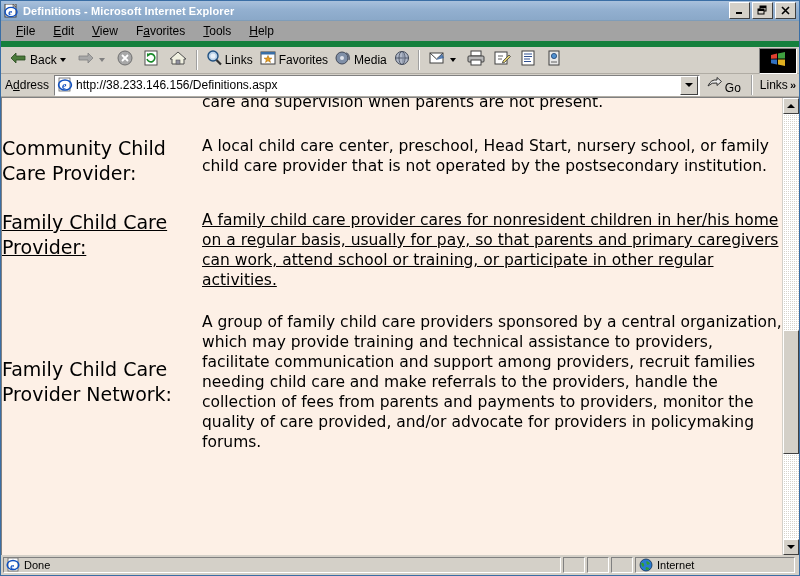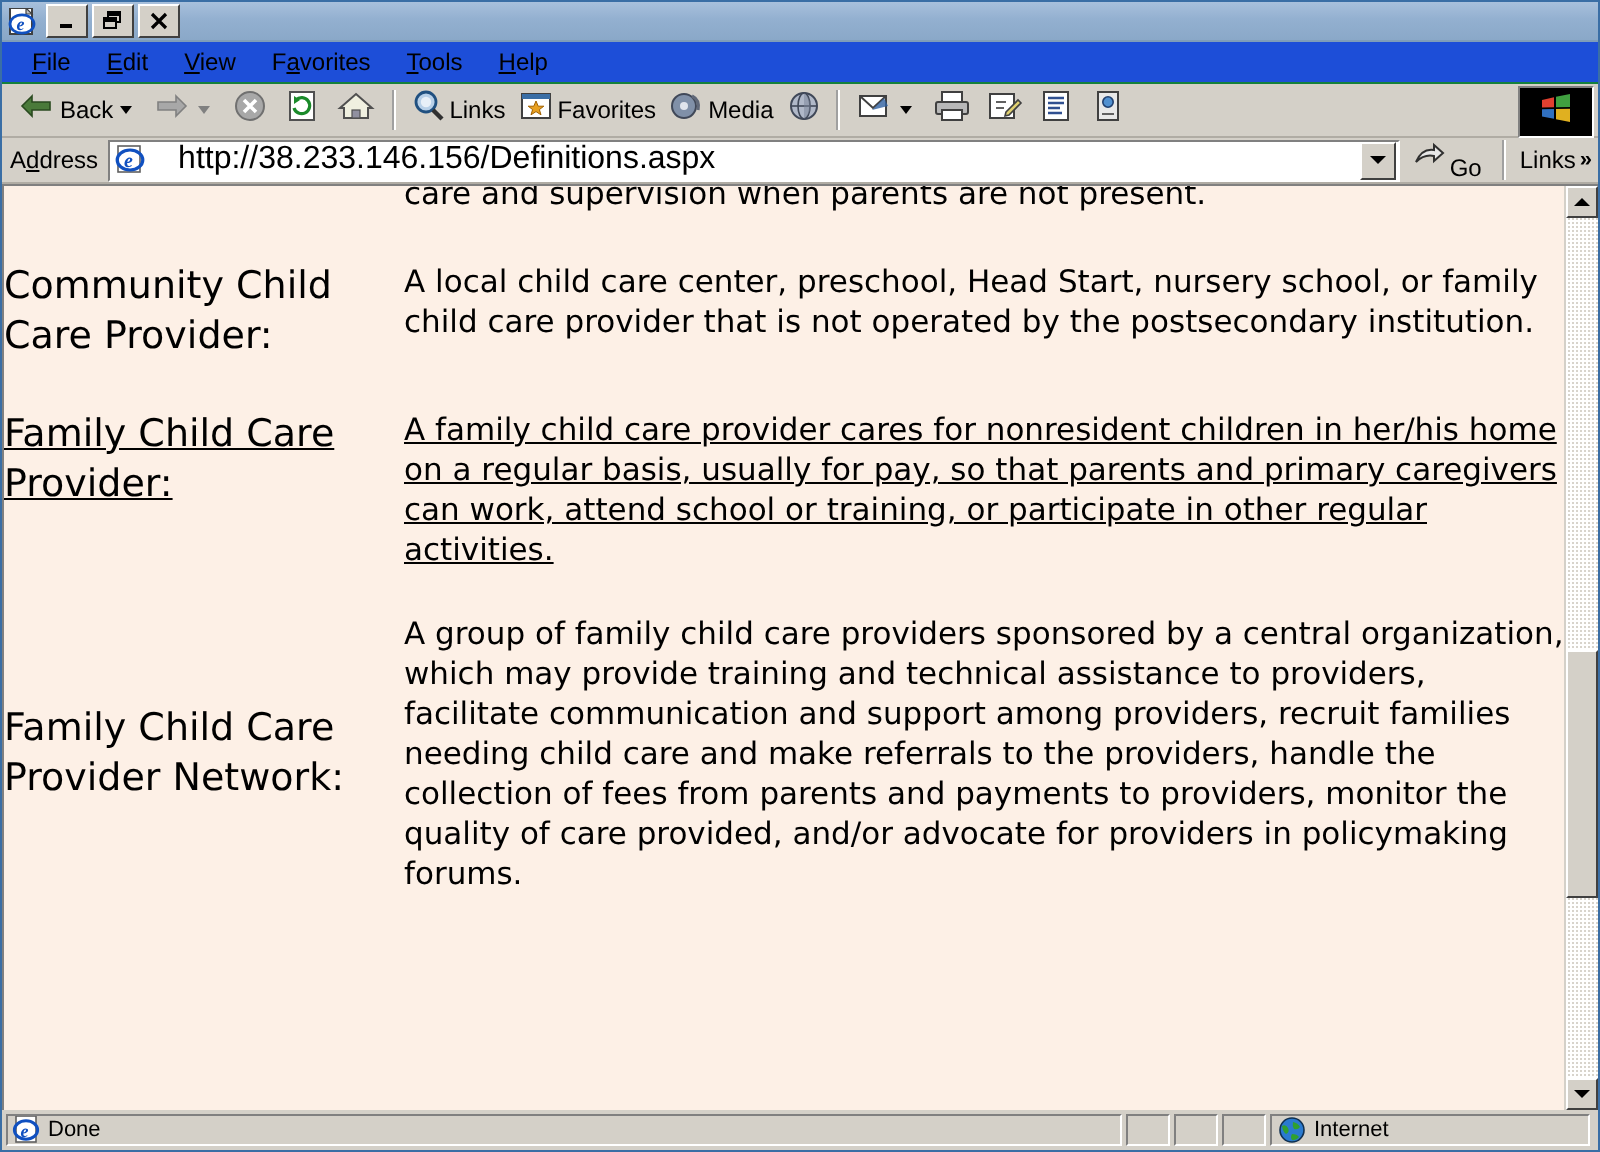--- a/index.html
+++ b/index.html
@@ -47,23 +47,23 @@
     display: flex; align-items: center; justify-content: center;
     font-size: 9px; color: #000; line-height: 1;
     font-family: "Liberation Sans", sans-serif;
   }
   .win-btn svg { display:block; }
 
   
   .menubar {
     height: 20px; flex: 0 0 20px;
     display: flex; align-items: center;
-    background: #1d4ed8;
+    background: #a3a3a3;
     padding-left: 7px;
-    border-bottom: 1px solid #15803d;
+    border-bottom: 6px solid #15803d;
   }
   .menu-item {
     font-size: 12px; color: #000;
     padding: 1px 8px; margin-right: 2px;
     white-space: nowrap;
   }
   .menu-item u { text-decoration: underline; }
 
   
   .toolbar {
@@ -109,22 +109,22 @@
   .addr-field {
     flex: 1 1 auto; height: 19px;
     background: #ffffff;
     border-top: 1px solid #808080; border-left: 1px solid #808080;
     border-right: 1px solid #ffffff; border-bottom: 1px solid #ffffff;
     display: flex; align-items: center;
     overflow: hidden;
   }
   .addr-favicon { width: 16px; height: 16px; margin: 0 3px 0 2px; flex: 0 0 16px; position: relative; }
   .addr-text {
-    font-size: 16px; color: #000; white-space: nowrap;
-    flex: 1 1 auto; overflow: hidden; margin-left: 13px;
+    font-size: 12px; color: #000; white-space: nowrap;
+    flex: 1 1 auto; overflow: hidden;
   }
   .addr-drop {
     width: 16px; height: 17px; flex: 0 0 16px; margin-right: 1px;
     background: #d4d0c8;
     border-top: 1px solid #ffffff; border-left: 1px solid #ffffff;
     border-right: 1px solid #404040; border-bottom: 1px solid #404040;
     display: flex; align-items: center; justify-content: center;
   }
   .addr-drop i {
     width: 0; height: 0;
@@ -257,20 +257,21 @@
 
   <div class="titlebar">
     <span class="title-icon">
       <svg width="15" height="14" viewBox="0 0 15 14">
         <rect x="1" y="0" width="11" height="13" fill="#ffffff" stroke="#404040" stroke-width="1"></rect>
         <path d="M9 0 L12 3 L9 3 Z" fill="#c0c0c0" stroke="#404040" stroke-width="0.6"></path>
         <ellipse cx="7" cy="8" rx="6" ry="4.6" fill="none" stroke="#1050c0" stroke-width="1.4"></ellipse>
         <text x="4.2" y="11" font-family="Liberation Serif, serif" font-size="9" font-style="italic" font-weight="bold" fill="#1050c0">e</text>
       </svg>
     </span>
+    <span class="title-text">Definitions - Microsoft Internet Explorer</span>
     <span class="win-btns">
       <span class="win-btn">
         <svg width="11" height="11" viewBox="0 0 11 11">
             <rect x="2" y="7" width="6" height="2" fill="#000"></rect>
           </svg>
       </span>
       <span class="win-btn">
         <svg width="11" height="11" viewBox="0 0 11 11">
           <rect x="3" y="1" width="6" height="5" fill="none" stroke="#000" stroke-width="1"></rect>
           <rect x="3" y="1" width="6" height="2" fill="#000"></rect>

